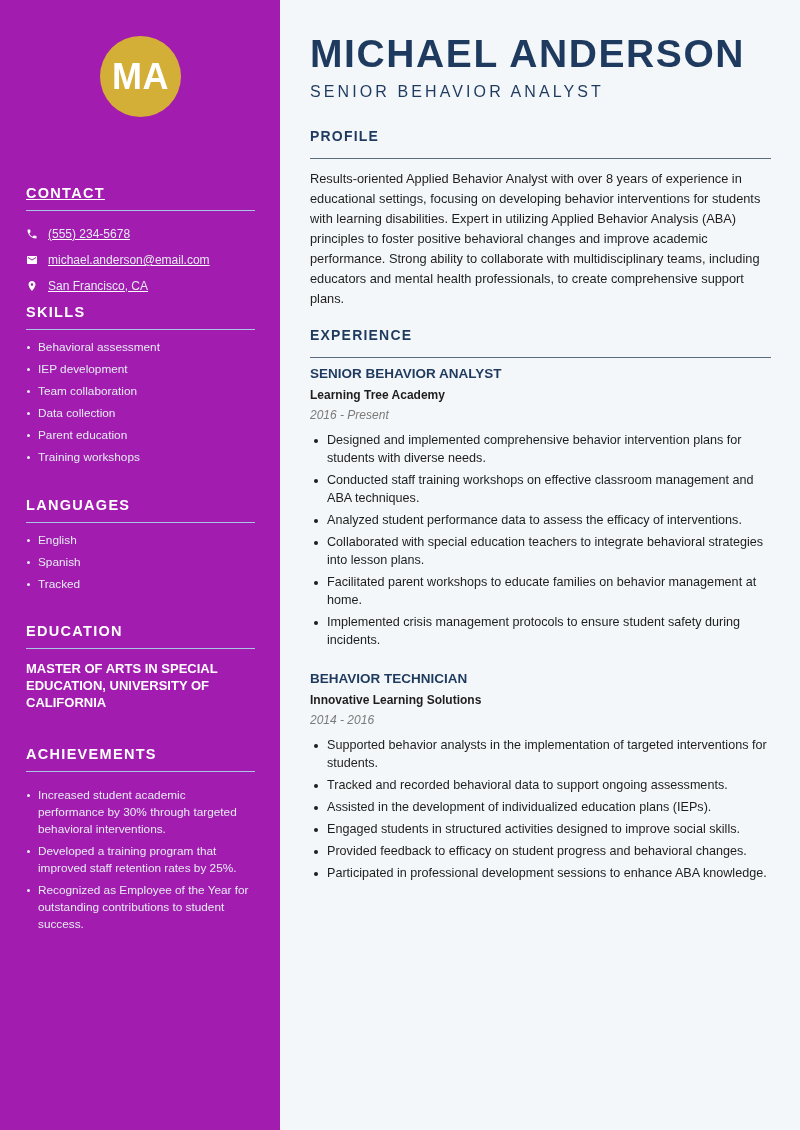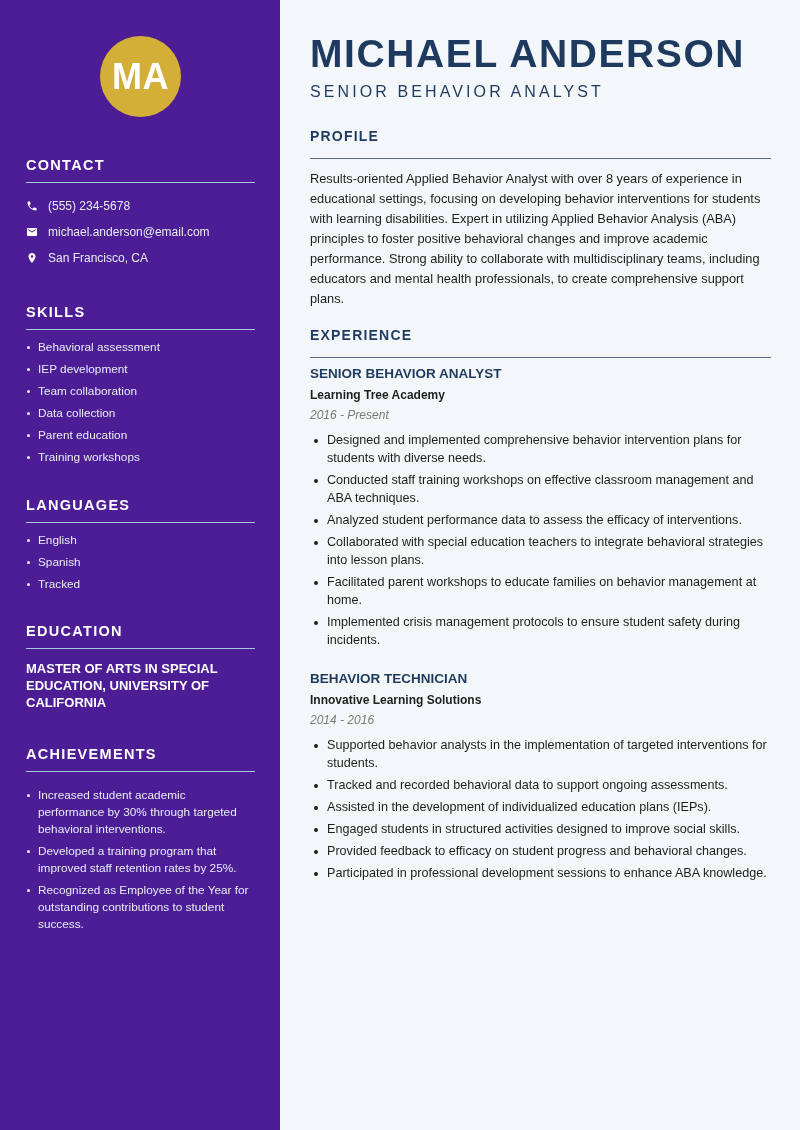--- a/index.html
+++ b/index.html
@@ -6,21 +6,21 @@
     html, body { width: 800px; height: 1130px; }
     body {
       font-family: "Liberation Sans", "DejaVu Sans", sans-serif;
       background: #f4f7f9;
       position: relative;
       overflow: hidden;
     }
     .sidebar {
       position: absolute; left: 0; top: 0;
       width: 280px; height: 1130px;
-      background: #4c1d95;
+      background: #a21caf;
       color: #ffffff;
       padding: 0 26px;
     }
     .avatar {
       position: absolute; left: 100px; top: 36px;
       width: 81px; height: 81px; border-radius: 50%;
       background: #d4af37;
       display: flex; align-items: center; justify-content: center;
       color: #ffffff; font-weight: 700; font-size: 36px; letter-spacing: 0.5px;
     }
@@ -89,21 +89,21 @@
     }
   </style>
 </head>
 <body>
 
 <aside class="sidebar">
   <div class="avatar">
     <span>MA</span>
   </div>
 
-  <section class="side-section" style="top:157px;">
+  <section class="side-section" style="top:185px;text-decoration:underline;">
     <h2 class="side-title">CONTACT</h2>
     <ul class="contact-list">
       <li class="contact-item">
         <span class="ico">
           <svg viewBox="0 0 24 24">
               <path d="M6.6 10.8c1.4 2.8 3.8 5.1 6.6 6.6l2.2-2.2c.3-.3.7-.4 1-.2 1.1.4 2.3.6 3.6.6.6 0 1 .4 1 1V20c0 .6-.4 1-1 1C10.6 21 3 13.4 3 4c0-.6.4-1 1-1h3.5c.6 0 1 .4 1 1 0 1.3.2 2.5.6 3.6.1.3 0 .7-.2 1l-2.3 2.2z"></path>
             </svg>
         </span>
         <span>(555) 234-5678</span>
       </li>

